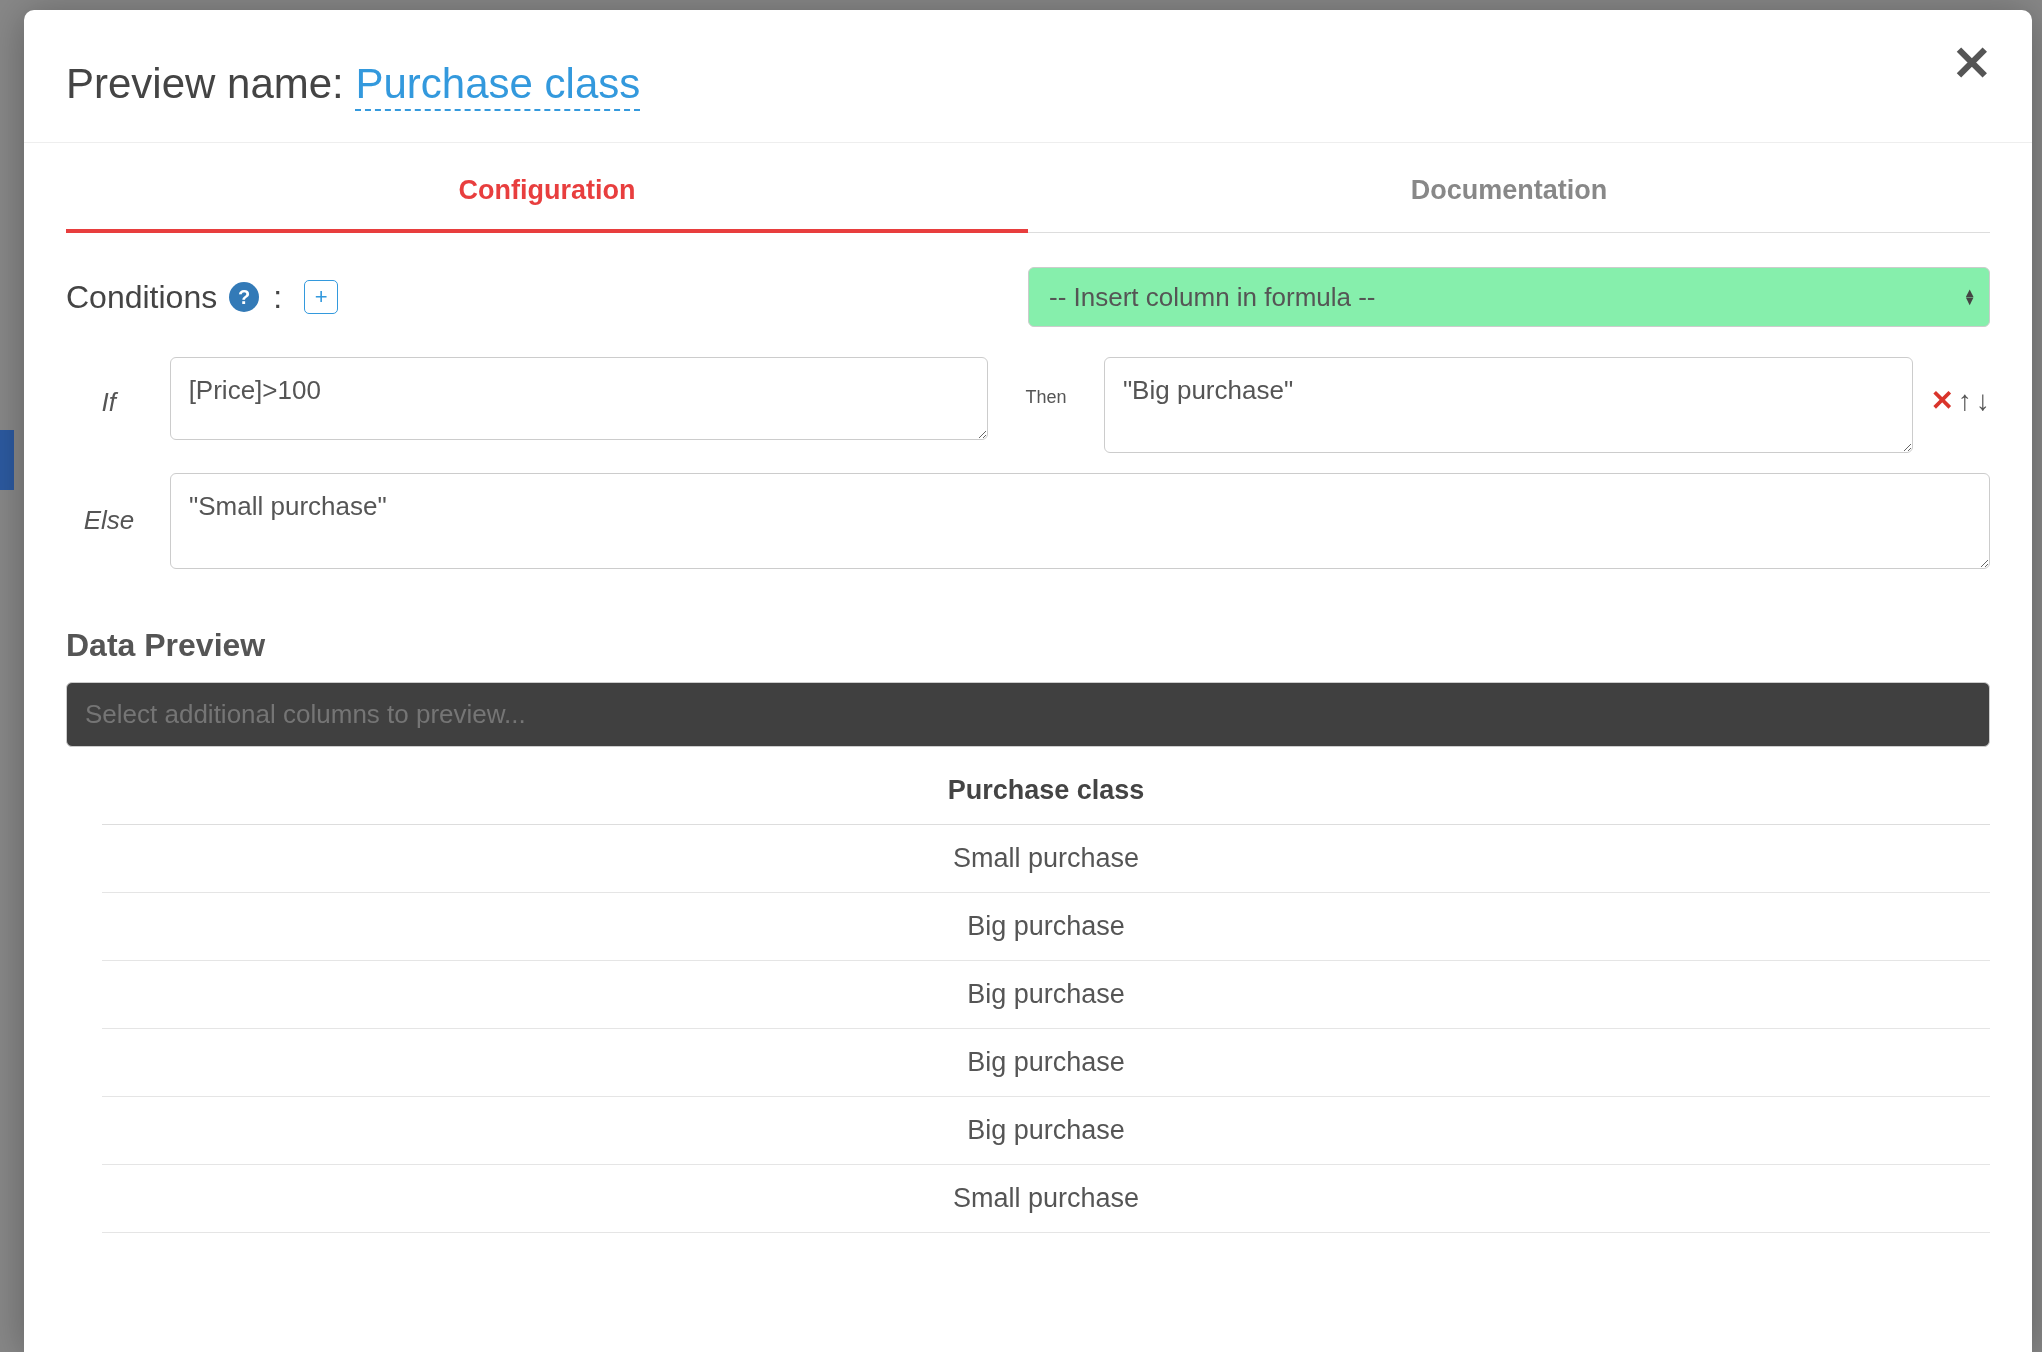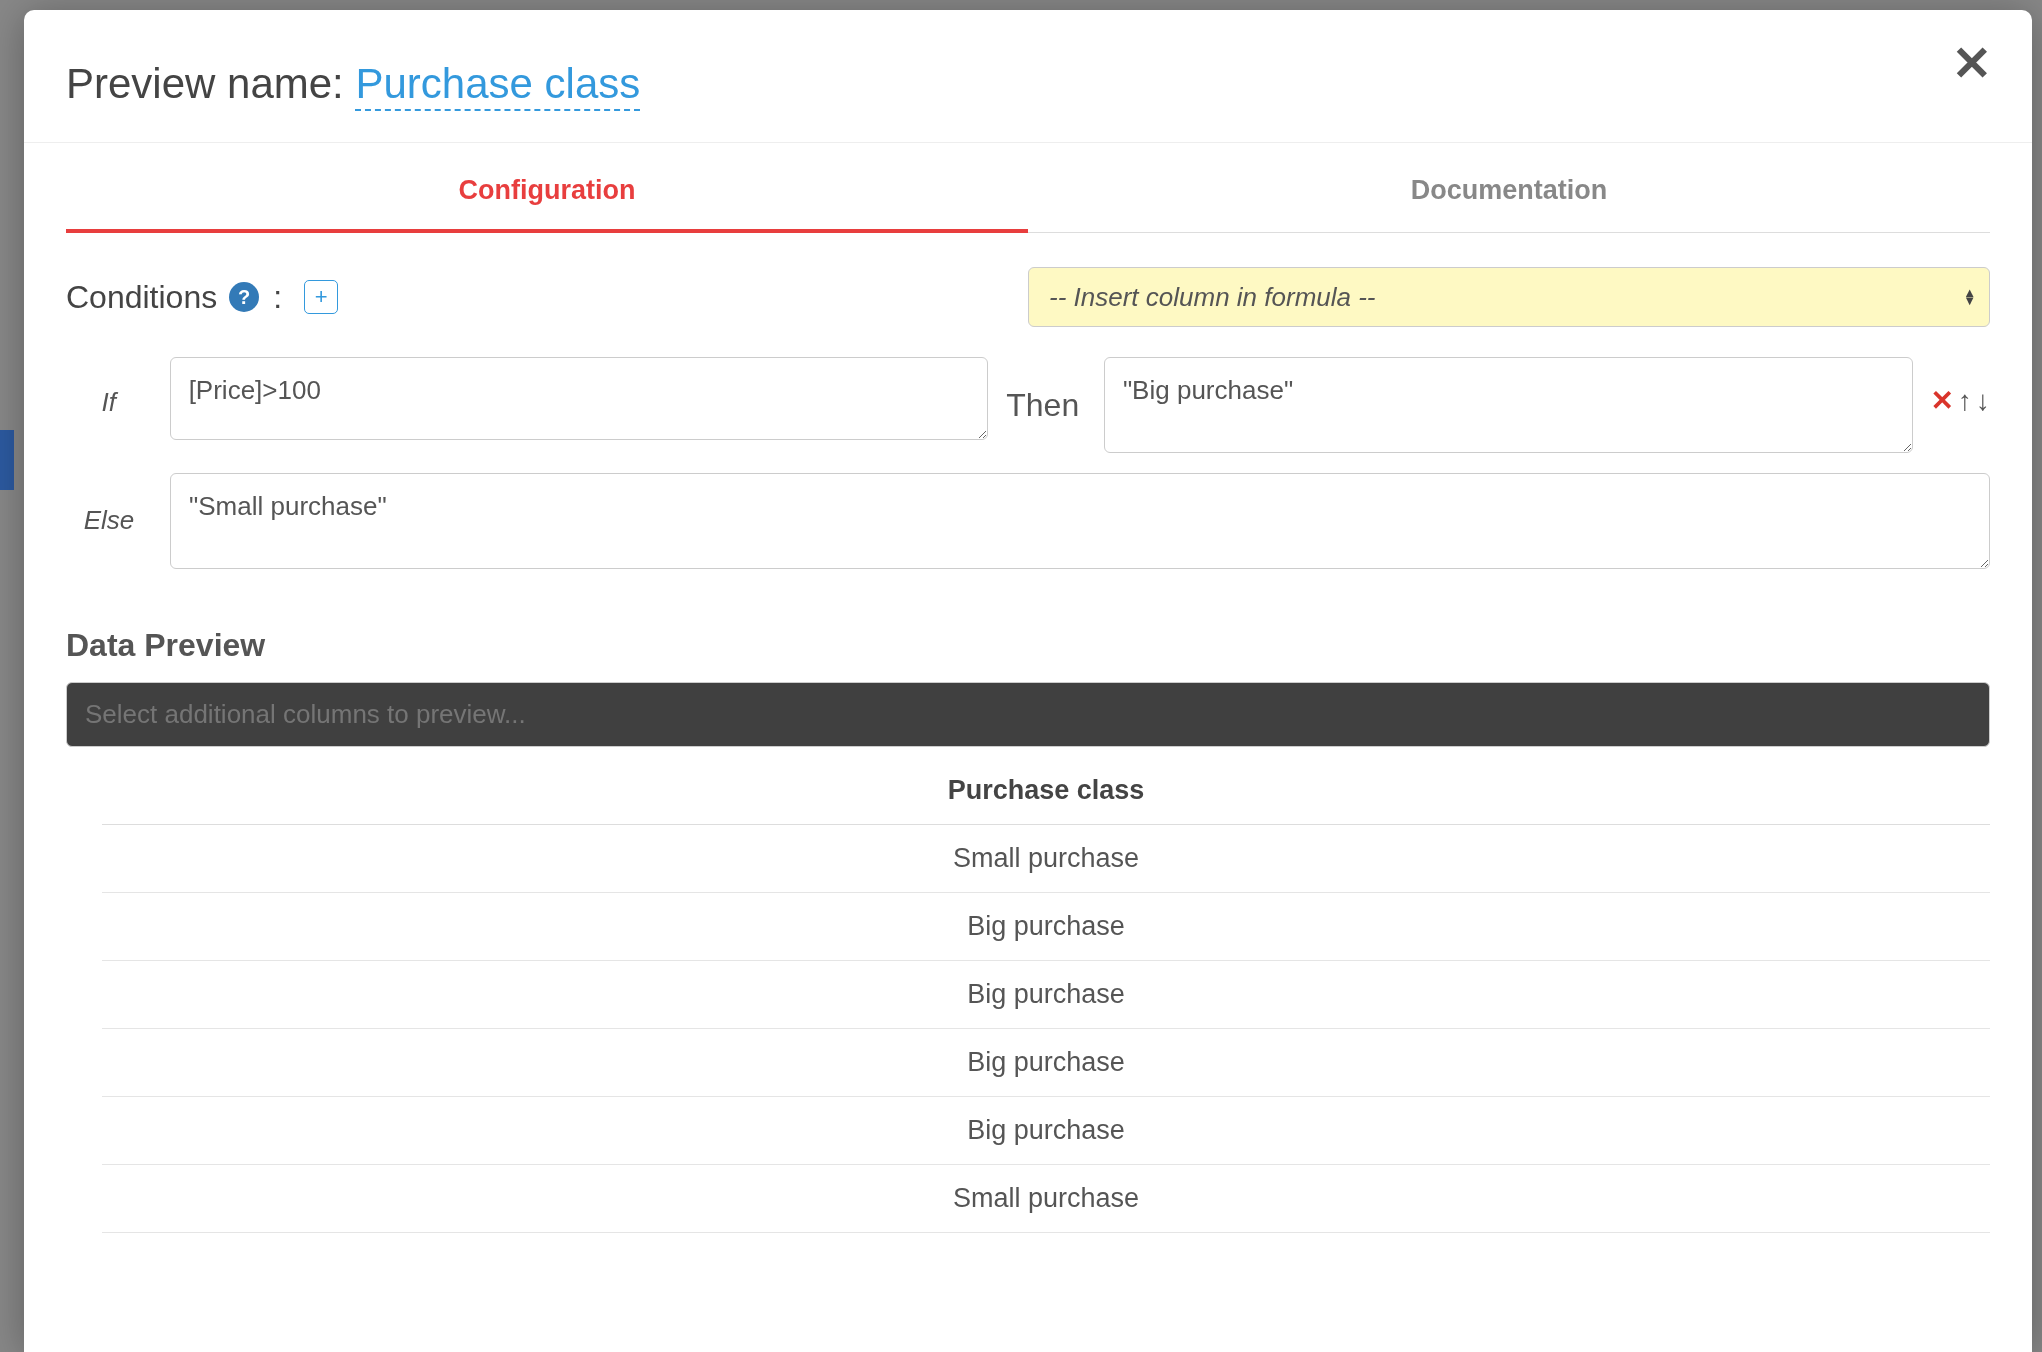--- a/index.html
+++ b/index.html
@@ -143,26 +143,25 @@
   .insert-select {
     flex: 1;
     position: relative;
   }
   .insert-select select {
     width: 100%;
     font-size: 26px;
     padding: 14px 40px 14px 20px;
     border: 1px solid #ccc;
     border-radius: 6px;
-    background: #fef9c3;
+    background: #86efac;
     color: #555;
     appearance: none;
     -webkit-appearance: none;
     cursor: pointer;
-    font-style: italic;
   }
   .select-arrows {
     position: absolute;
     right: 14px;
     top: 50%;
     transform: translateY(-50%);
     pointer-events: none;
     font-size: 13px;
     color: #444;
     line-height: 0.6;
@@ -193,23 +192,23 @@
     font-family: inherit;
     resize: both;
     line-height: 1.3;
   }
   .if-input {
     width: 822px;
     height: 83px;
   }
   .then-label {
     width: 80px;
-    text-align: left;
+    text-align: center;
     padding-top: 30px;
-    font-size: 32px;
+    font-size: 18px;
     color: #555;
   }
   .then-input {
     width: 812px;
     height: 96px;
   }
   .row-actions {
     display: flex;
     align-items: center;
     gap: 4px;

